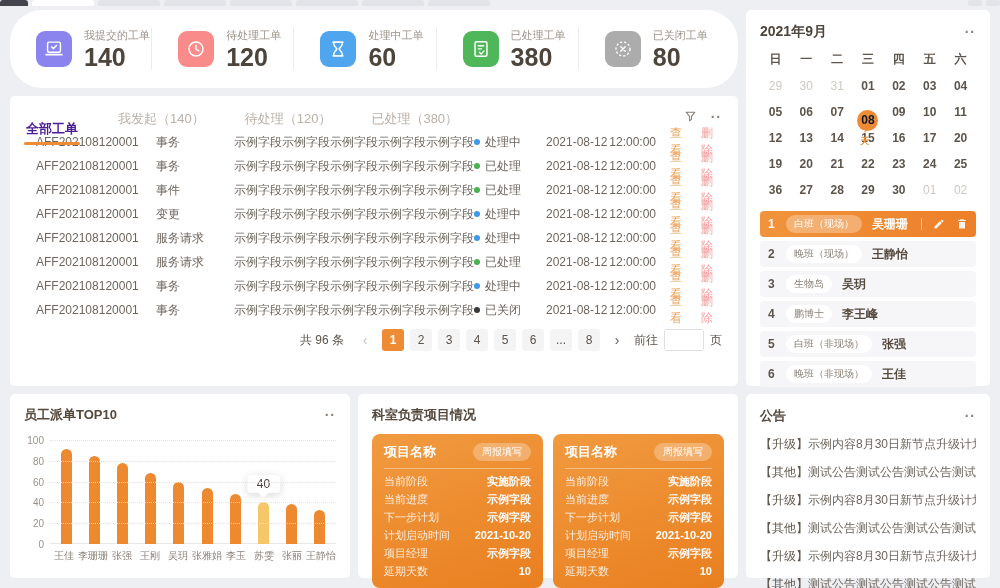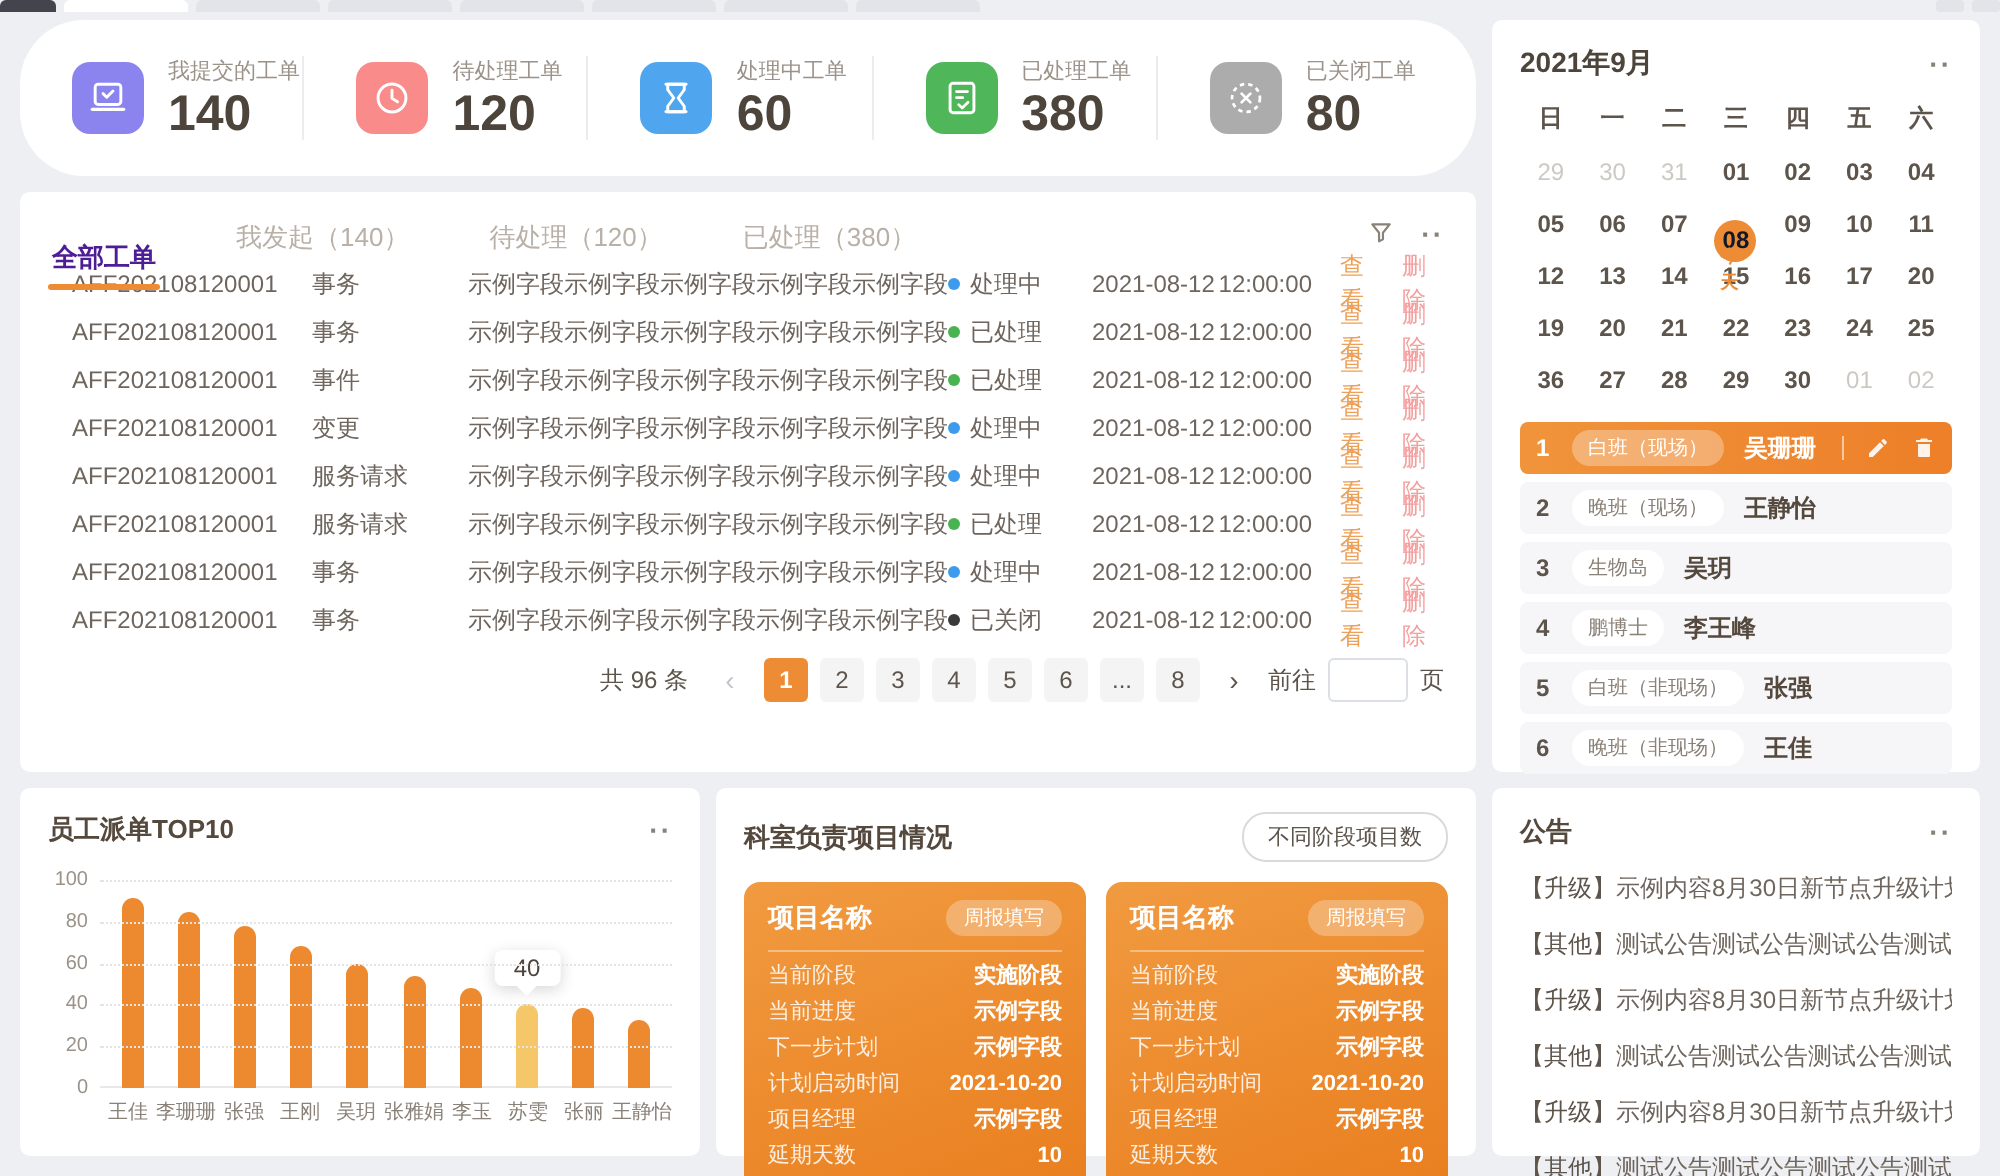--- a/index.html
+++ b/index.html
@@ -496,21 +496,20 @@
               <div class="xlabel">苏雯</div>
               <div class="xlabel">张丽</div>
               <div class="xlabel">王静怡</div>
             </div>
         </div>
       </div>
 
       <div class="card projects">
         <div class="panel-head">
           <div class="panel-title">科室负责项目情况</div>
-          <button class="prj-btn">不同阶段项目数</button>
         </div>
         <div class="prj-cards">
           <div class="prj-card">
             <div class="prj-head">
               <span class="prj-name">项目名称</span>
               <span class="prj-badge">周报填写</span>
             </div>
             <div class="prj-div"></div>
             <div>
 

